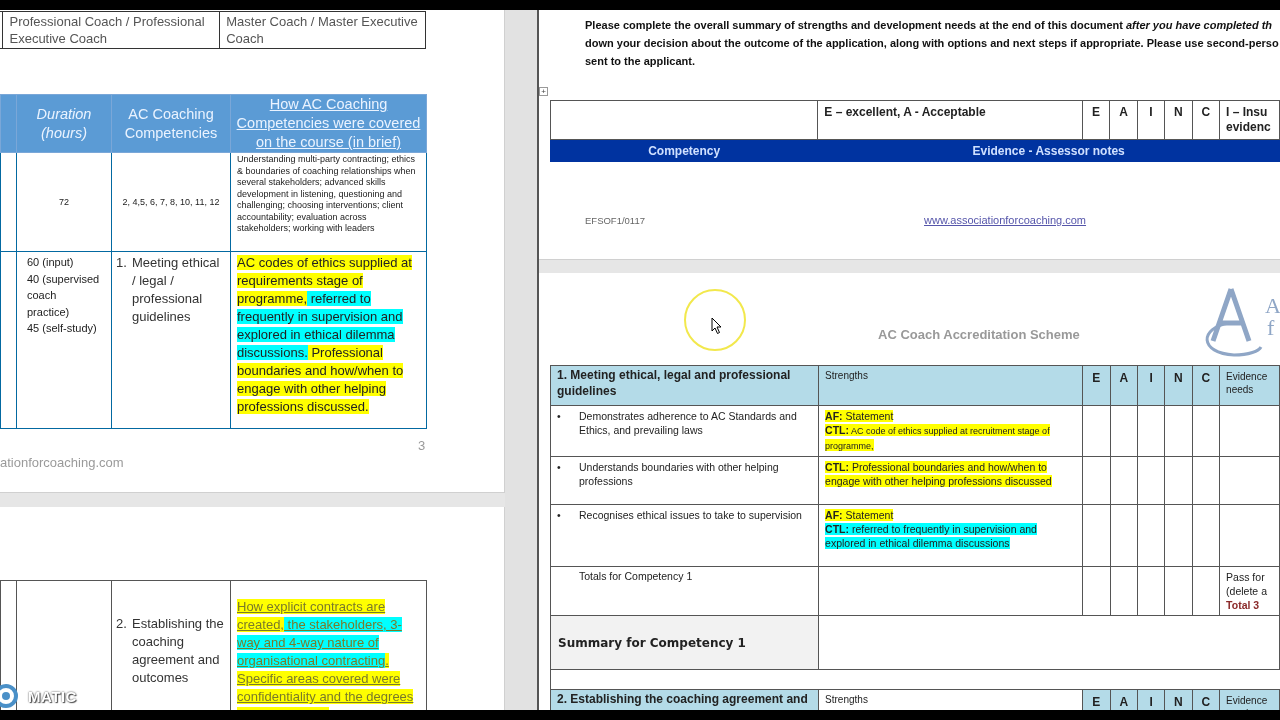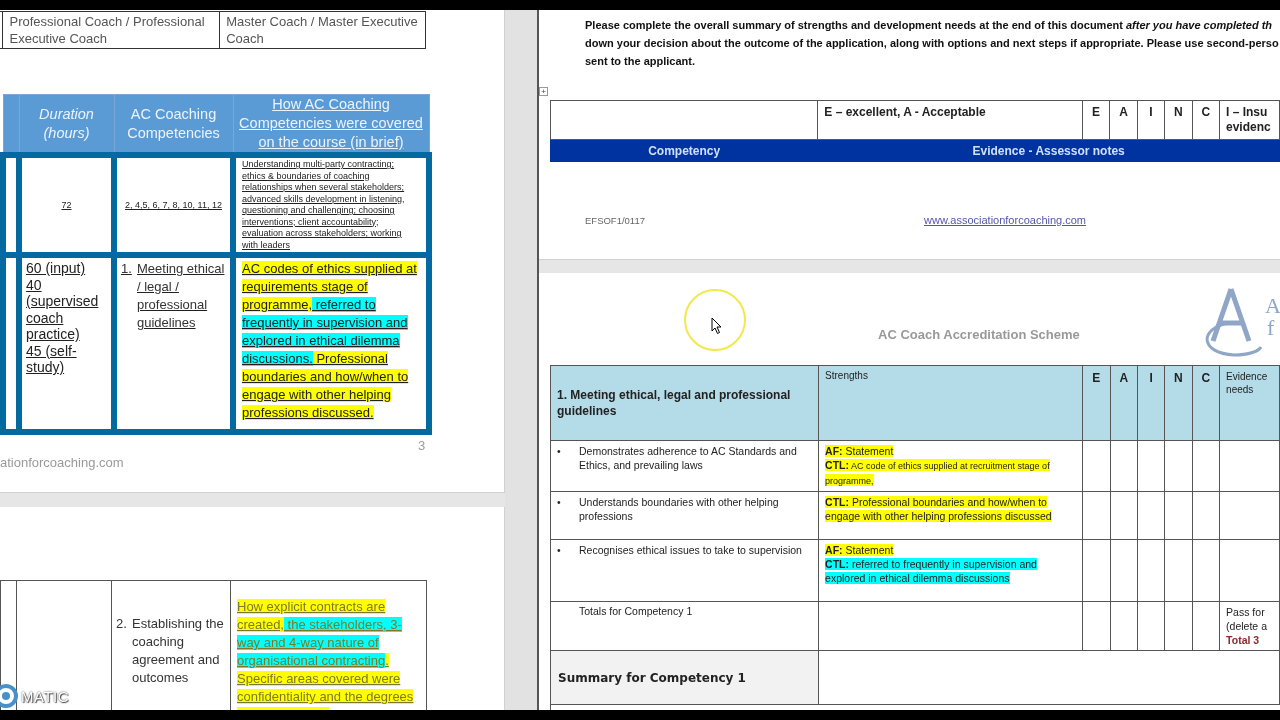--- a/index.html
+++ b/index.html
@@ -15,44 +15,44 @@
   .left-page2 { position: absolute; left: 0; top: 497px; width: 505px; height: 220px; background: #fff; border-right: 1px solid #d0d0d0; }
   .left-scroll { position: absolute; left: 505px; top: 0; width: 33px; height: 700px; background: #e2e2e2; }
   .pane-divider { position: absolute; left: 537px; top: 10px; width: 2px; height: 700px; background: #555; }
 
   .tbl-hours { position: absolute; left: 0; top: 1px; width: 426px; border-collapse: collapse; font-size: 13px; color: #555; }
   .tbl-hours td { border: 1px solid #333; padding: 1px 6px; vertical-align: top; line-height: 17px; }
   .tbl-hours td.c0 { width: 3px; padding: 0; border-left: none; }
 
   .tbl-course { position: absolute; left: 0; top: 84px; border-collapse: collapse; font-size: 13px; }
   .tbl-course th { background: #5b9bd5; color: #eaf3ff; font-weight: normal; font-size: 14.5px; line-height: 19px; border: 1px solid #7aa7d8; text-align: center; }
-  .tbl-course td { border: 6px solid #0369a1; vertical-align: top; color: #222; text-decoration: underline; }
+  .tbl-course td { border: 1px solid #0369a1; vertical-align: top; color: #222; }
   .col0 { width: 16px; }
   .col1 { width: 95px; font-style: italic; }
   .col2 { width: 119px; }
   .col3 { width: 196px; text-decoration: underline; }
   .small-grey { font-size: 9px; color: #777; line-height: 11.5px; padding: 1px 6px; text-align: left; }
   .centered-grey { font-size: 9px; color: #777; text-align: center; vertical-align: middle !important; }
   .hl-y { background: #ffff00; }
   .hl-c { background: #00ffff; }
   .covered { font-size: 13px; color: #7a7a2a; line-height: 18px; padding: 2px 6px; }
-  .dur { font-size: 14px; line-height: 16.5px; padding: 2px 4px; color: #333; }
+  .dur { font-size: 11px; line-height: 16.5px; padding: 2px 10px; color: #333; }
   .comp { font-size: 13px; line-height: 18px; padding: 2px 4px; color: #333; display: flex; }
   .comp .num { width: 16px; flex: none; }
 
   .left-footer-url { position: absolute; left: 0; top: 445px; font-size: 13px; color: #9a9a9a; }
   .left-footer-page { position: absolute; left: 418px; top: 428px; font-size: 13px; color: #9a9a9a; }
 
   .tbl-course2 { position: absolute; left: 0; top: 73px; border-collapse: collapse; }
   .tbl-course2 td { border: 1px solid #555; vertical-align: top; }
 
   .watermark { position: absolute; left: -6px; top: 684px; display: flex; align-items: center; }
   .wm-ring { width: 24px; height: 24px; border-radius: 50%; border: 4px solid #4a90c8; background: #fff; position: relative; }
   .wm-ring::after { content: ""; position: absolute; left: 4px; top: 4px; width: 8px; height: 8px; border-radius: 50%; background: #4a90c8; }
-  .wm-text { font-size: 15px; font-weight: normal; color: #fff; letter-spacing: 0.5px; margin-left: 3px; text-shadow: 0 0 2px #333, 1px 1px 1px #555; }
+  .wm-text { font-size: 15px; font-weight: bold; color: #fff; letter-spacing: 0.5px; margin-left: 10px; text-shadow: 0 0 2px #333, 1px 1px 1px #555; }
 
   
   .right-pane { position: absolute; left: 539px; top: 10px; width: 741px; height: 700px; background: #e6e6e6; overflow: hidden; }
   .right-page1 { position: absolute; left: 0; top: 0; width: 741px; height: 250px; background: #fff; border-bottom: 1px solid #d0d0d0; }
   .right-page2 { position: absolute; left: 0; top: 263px; width: 741px; height: 440px; background: #fff; }
 
   .instructions { position: absolute; left: 46px; top: 6px; width: 700px; font-size: 11px; font-weight: bold; color: #111; line-height: 18px; white-space: nowrap; }
   .instructions i { font-style: italic; }
   .move-handle { position: absolute; left: 0; top: 77px; width: 9px; height: 9px; border: 1px solid #999; font-size: 8px; line-height: 7px; text-align: center; color: #444; background: #fff; }
 
@@ -63,21 +63,21 @@
 
   .footer-code { position: absolute; left: 46px; top: 205px; font-size: 9.5px; color: #666; }
   .footer-link { position: absolute; left: 385px; top: 204px; font-size: 11px; color: #5555aa; text-decoration: underline; }
 
   .scheme-title { position: absolute; left: 339px; top: 54px; font-size: 13px; font-weight: bold; color: #999; }
   .logo { position: absolute; left: 660px; top: 10px; width: 90px; height: 80px; }
 
   .tbl-comp { position: absolute; left: 11px; top: 92px; border-collapse: collapse; font-size: 10.5px; }
   .tbl-comp td { border: 1px solid #555; vertical-align: top; color: #222; }
   .tbl-comp tr.head td { background: #b4dbe8; }
-  .tbl-comp .chead { font-weight: bold; font-size: 12px; padding: 21px 6px; line-height: 16px; }
+  .tbl-comp .chead { font-weight: bold; font-size: 12px; padding: 1px 6px; line-height: 16px; }
   .tbl-comp .shead { font-size: 10px; padding: 4px 6px; }
   .tbl-comp .lhead { font-weight: bold; font-size: 12px; text-align: center; padding-top: 5px; }
   .tbl-comp .ehead { font-size: 10px; padding: 4px 6px; line-height: 13px; }
   .bullet { display: flex; padding: 3px 6px; line-height: 14px; font-size: 10.5px; }
   .bullet .dot { width: 22px; flex: none; }
   .ev { padding: 3px 6px; font-size: 10.5px; line-height: 14px; color: #222; }
   .ev b { font-weight: bold; }
   .ev .sm { font-size: 9px; }
   .totals { color: #8b2a2a; font-size: 10.5px; padding: 3px 22px 3px 28px; }
   .passfor { color: #b05050; font-size: 10.5px; padding: 3px 6px; line-height: 14px; white-space: nowrap; }

